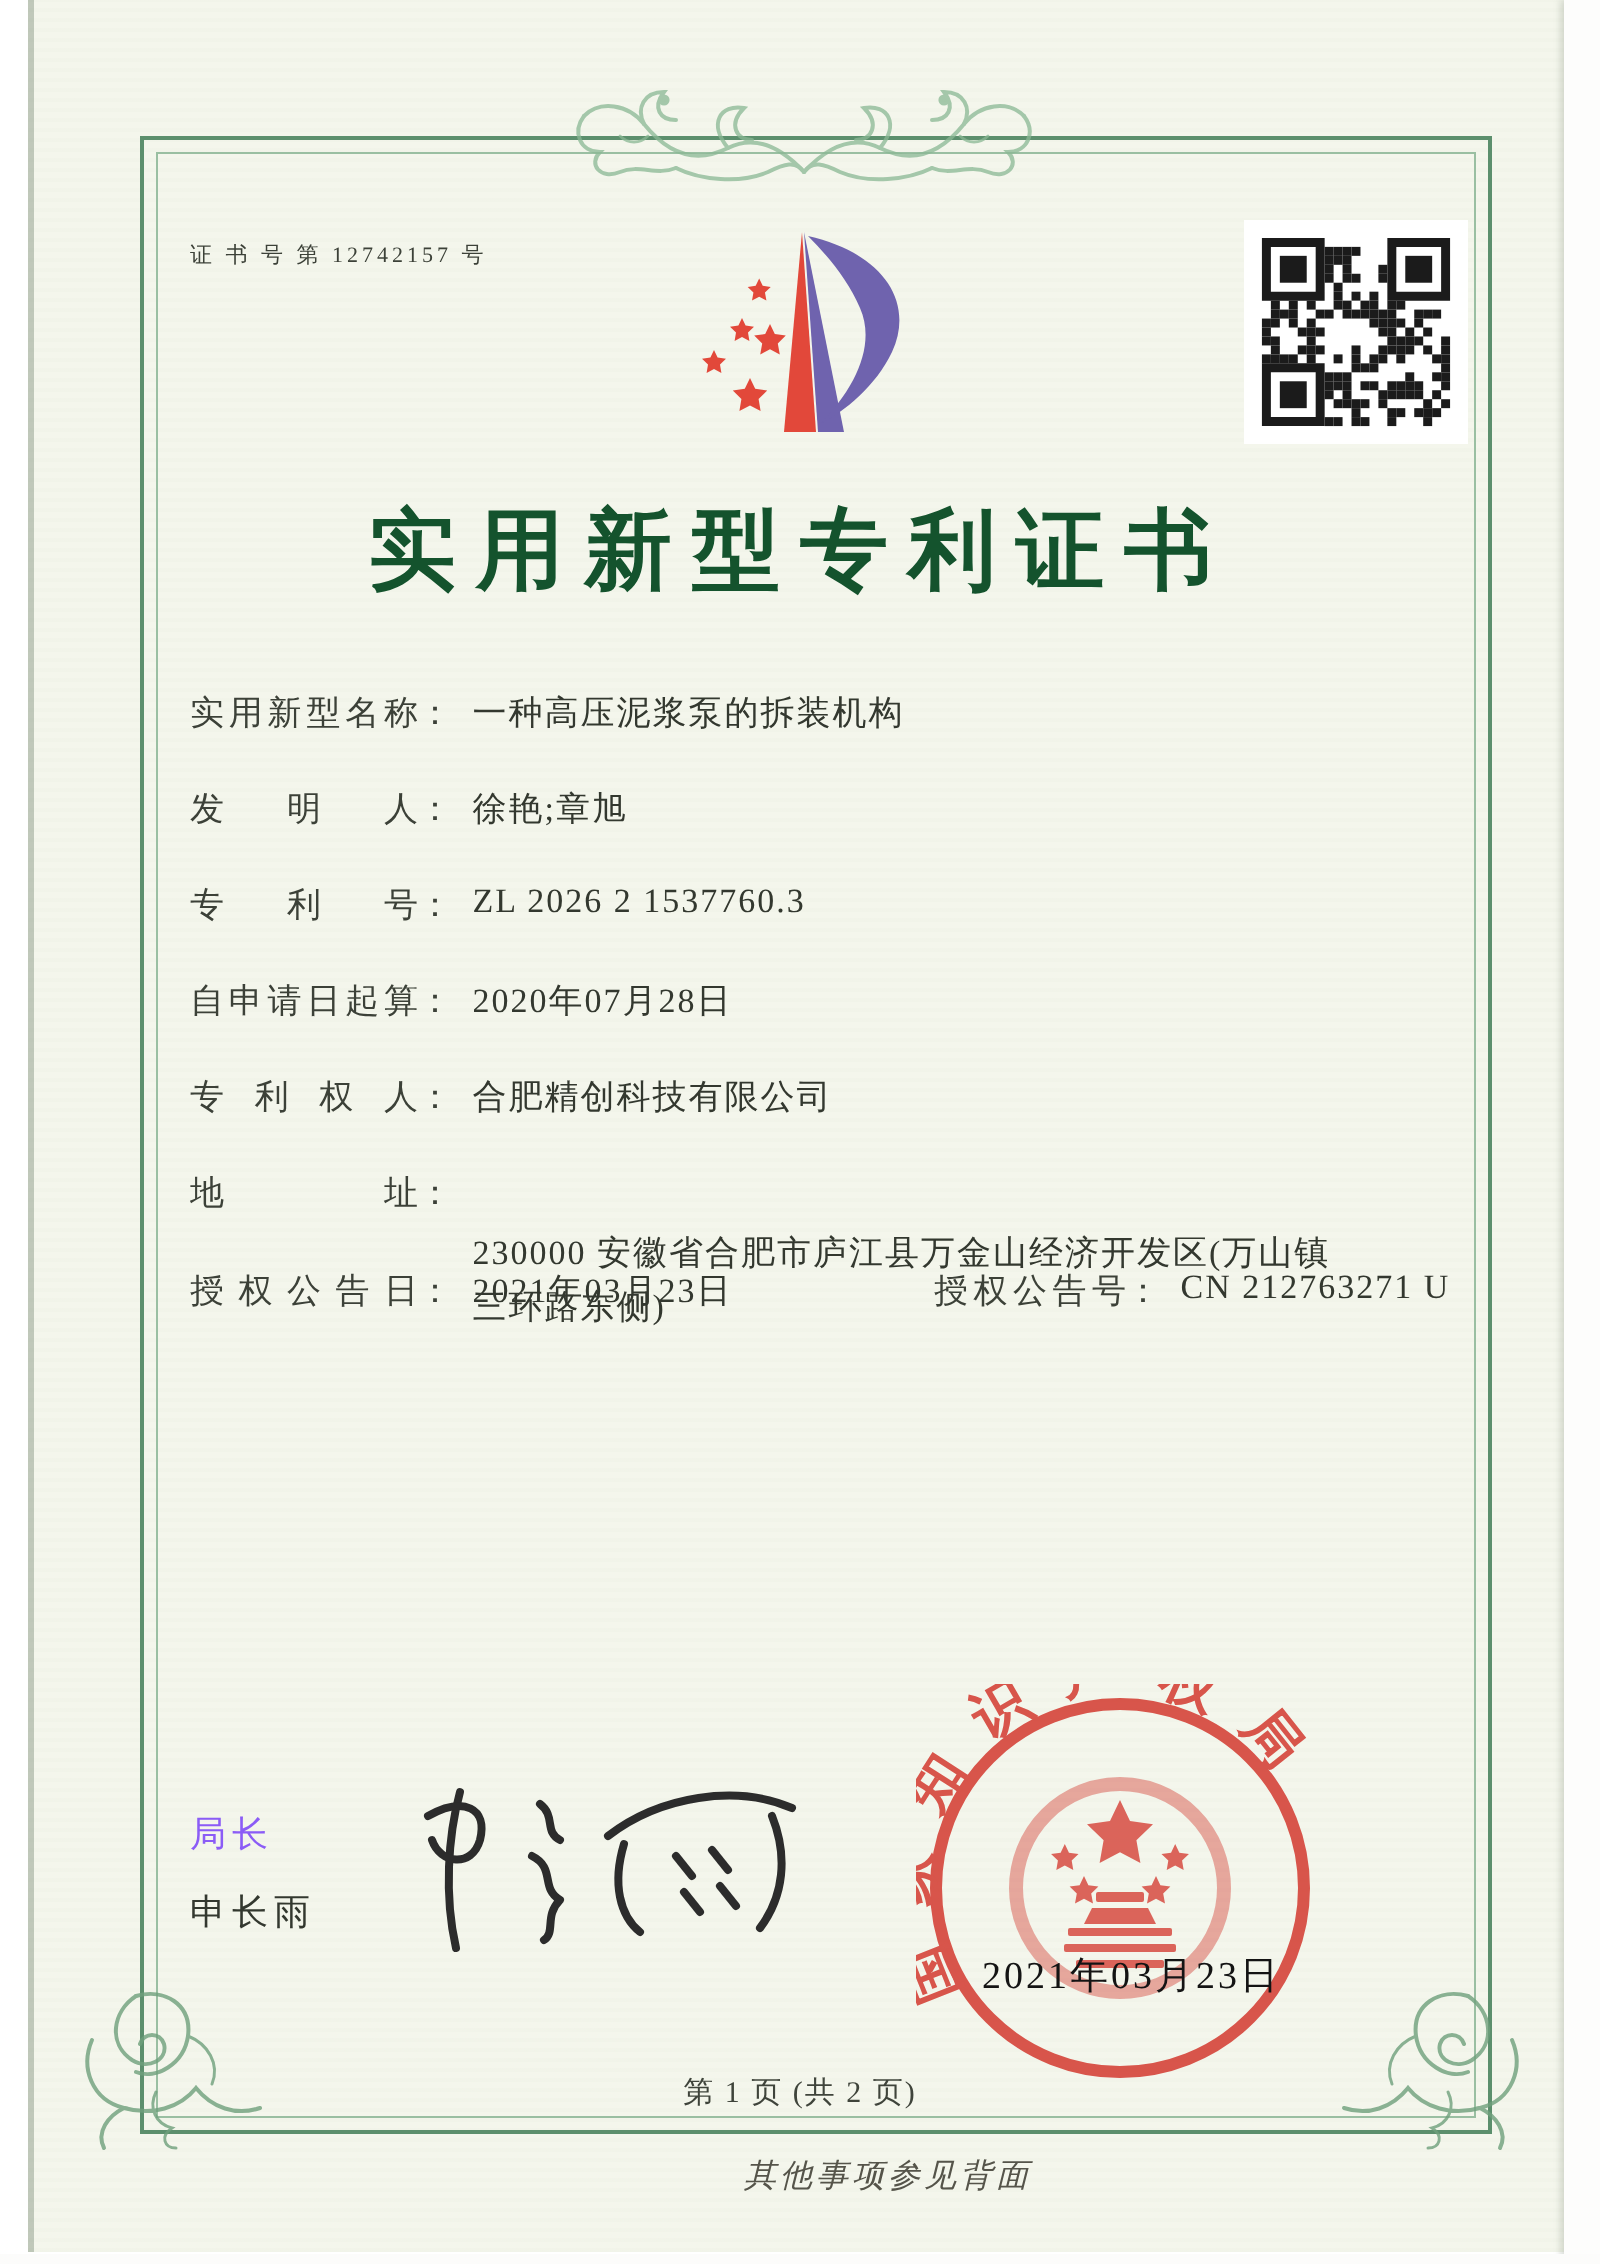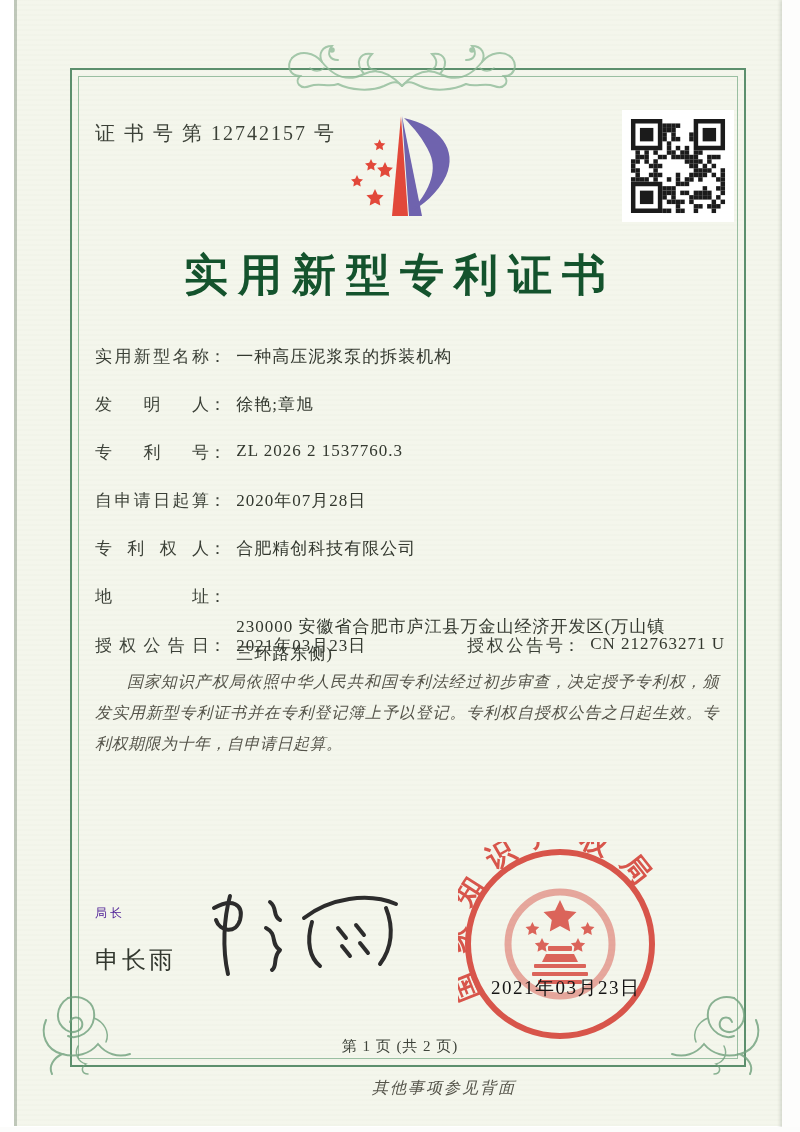--- a/index.html
+++ b/index.html
@@ -22,21 +22,21 @@
     border:2.5px solid #5c8f6d;
   }
   .frame-inner{
     position:absolute;left:6px;top:6px;right:6px;bottom:6px;
     border:1px solid #9abfa2;
   }
   .ornament{position:absolute;pointer-events:none;}
 
   .cert-no{
     position:absolute;left:95px;top:120px;
-    font-size:20px;color:#3c4138;letter-spacing:2px;
+    font-size:11px;color:#3c4138;letter-spacing:2px;
   }
   .logo{position:absolute;left:342px;top:112px;}
   .qr{position:absolute;left:622px;top:110px;width:112px;height:112px;}
 
   .title{
     position:absolute;left:0;top:246px;width:800px;text-align:center;
     font-size:44px;font-weight:bold;color:#14532d;letter-spacing:10px;
   }
 
   .fields{position:absolute;left:95px;top:0;width:630px;font-size:17px;color:#3a4037;}
@@ -53,22 +53,22 @@
   .grant2{position:absolute;left:372px;top:0;white-space:nowrap;}
   .grant2 .flabel{width:96px;}
 
   .paragraphs{
     position:absolute;left:95px;top:666px;width:624px;
     font-size:16px;line-height:31px;color:#55544a;
     font-style:italic;text-align:justify;letter-spacing:0.5px;
   }
   .paragraphs p{margin:0;text-indent:2em;}
 
-  .sign-role{position:absolute;left:95px;top:905px;font-size:12px;color:#4c1d95;letter-spacing:3px;}
-  .sign-name{position:absolute;left:95px;top:944px;font-size:24px;color:#33382f;letter-spacing:3px;}
+  .sign-role{position:absolute;left:95px;top:905px;font-size:18px;color:#8b5cf6;letter-spacing:3px;}
+  .sign-name{position:absolute;left:95px;top:944px;font-size:18px;color:#33382f;letter-spacing:3px;}
   .signature{position:absolute;left:200px;top:878px;}
 
   .seal{position:absolute;left:458px;top:842px;width:204px;height:204px;opacity:0.93;}
   .seal-date{
     position:absolute;left:491px;top:975px;
     font-size:19px;color:#141414;letter-spacing:1.5px;z-index:5;
   }
   .page-no{
     position:absolute;left:0;top:1037px;width:800px;text-align:center;
     font-size:15px;color:#3f443b;letter-spacing:1px;
@@ -325,21 +325,20 @@
     <span class="flabel">授权公告日</span><span class="fcolon">：</span>
     <span class="fvalue">2021年03月23日</span>
     <span class="grant2">
       <span class="flabel">授权公告号</span><span class="fcolon">：</span>
       <span class="fvalue">CN 212763271 U</span>
     </span>
   </div>
 </div>
 
 <div class="paragraphs">
-  <p>国家知识产权局依照中华人民共和国专利法经过初步审查，决定授予专利权，颁发实用新型专利证书并在专利登记簿上予以登记。专利权自授权公告之日起生效。专利权期限为十年，自申请日起算。</p>
 </div>
 
 <div class="sign-role">局长</div>
 <div class="sign-name">申长雨</div>
 
 <svg class="signature" width="210" height="110" viewBox="0 0 210 110">
   <g stroke="#2c2c2c" fill="none" stroke-width="4" stroke-linecap="round" stroke-linejoin="round">
     <path d="M30 18 C24 40 22 70 28 96"></path>
     <path d="M14 30 C32 20 44 26 40 42 C36 56 20 54 16 42"></path>
     <path d="M70 24 C78 30 72 38 80 42"></path>

